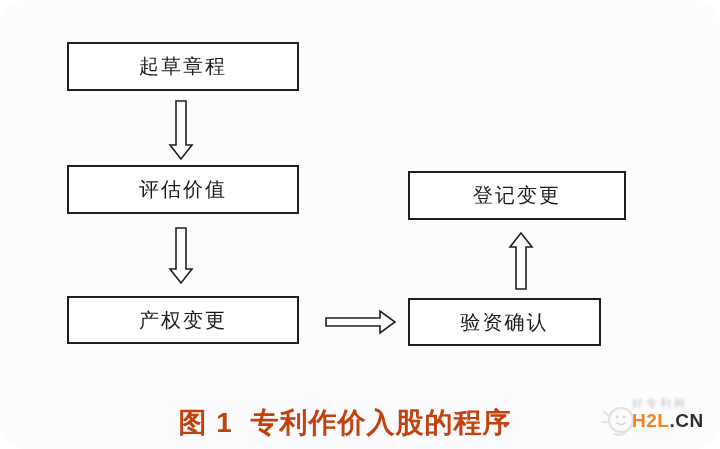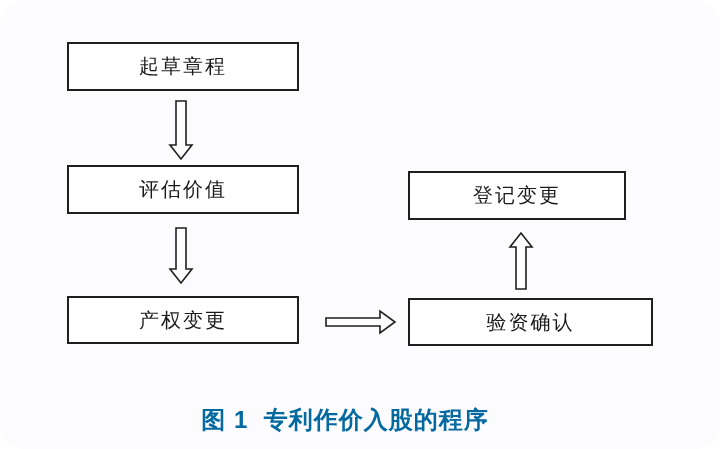--- a/index.html
+++ b/index.html
@@ -21,37 +21,37 @@
     align-items: center;
     justify-content: center;
     font-size: 20px;
     font-weight: 400;
     color: #1a1a1a;
     letter-spacing: 2px;
   }
   #box-draft    { left: 67px;  top: 42px;  width: 232px; height: 49px; }
   #box-evaluate { left: 67px;  top: 165px; width: 232px; height: 49px; }
   #box-property { left: 67px;  top: 296px; width: 232px; height: 48px; }
-  #box-verify   { left: 408px; top: 298px; width: 245px; height: 48px; }
+  #box-verify   { left: 408px; top: 298px; width: 193px; height: 48px; }
   #box-register { left: 408px; top: 171px; width: 218px; height: 49px; }
   #arrow-layer {
     position: absolute;
     left: 0; top: 0;
     width: 720px; height: 449px;
     pointer-events: none;
   }
   #caption {
     position: absolute;
     left: 0;
     top: 404px;
     width: 690px;
     text-align: center;
-    font-size: 24px;
+    font-size: 28px;
     font-weight: 600;
-    color: #0369a1;
+    color: #c2410c;
     letter-spacing: 1px;
     white-space: pre;
   }
   #watermark {
     position: absolute;
     left: 596px;
     top: 394px;
     width: 120px;
     height: 48px;
   }
@@ -100,14 +100,29 @@
 
   <svg id="arrow-layer" viewBox="0 0 720 449" xmlns="http://www.w3.org/2000/svg">
     <path d="M176 101 L186 101 L186 145 L192 145 L181 159 L170 145 L176 145 Z" fill="#ffffff" stroke="#1f1f1f" stroke-width="1.6"></path>
     <path d="M176 228 L186 228 L186 269 L192 269 L181 283 L170 269 L176 269 Z" fill="#ffffff" stroke="#1f1f1f" stroke-width="1.6"></path>
     <path d="M326 318 L380 318 L380 311 L395 322 L380 333 L380 326 L326 326 Z" fill="#ffffff" stroke="#1f1f1f" stroke-width="1.6"></path>
     <path d="M516 289 L526 289 L526 247 L532 247 L521 233 L510 247 L516 247 Z" fill="#ffffff" stroke="#1f1f1f" stroke-width="1.6"></path>
   </svg>
 
   <div id="caption">图 1  专利作价入股的程序</div>
 
+  <div id="watermark">
+    <svg id="watermark-icon" viewBox="0 0 42 42" xmlns="http://www.w3.org/2000/svg">
+      <circle cx="25" cy="22" r="12" fill="none" stroke="#dcdcdc" stroke-width="2.2"></circle>
+      <circle cx="21" cy="19" r="1.4" fill="#d0d0d0"></circle>
+      <circle cx="28" cy="19" r="1.4" fill="#d0d0d0"></circle>
+      <path d="M21 25 Q25 28 29 25" fill="none" stroke="#d0d0d0" stroke-width="1.6" stroke-linecap="round"></path>
+      <path d="M8 14 L13 18" stroke="#e0e0e0" stroke-width="2" stroke-linecap="round"></path>
+      <path d="M6 24 L11 24" stroke="#e0e0e0" stroke-width="2" stroke-linecap="round"></path>
+      <path d="M19 36 Q24 38 29 35" fill="none" stroke="#dcdcdc" stroke-width="2" stroke-linecap="round"></path>
+    </svg>
+    <div id="watermark-site">好专利网</div>
+    <div id="watermark-brand">
+      <span class="brand-main">H2L</span><span class="brand-suffix">.CN</span>
+    </div>
+  </div>
 
 </div>
 
 </body></html>

